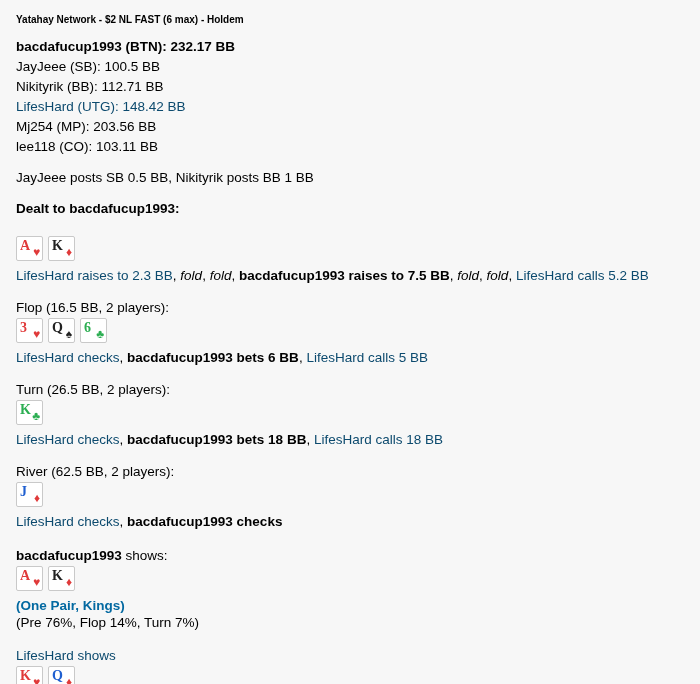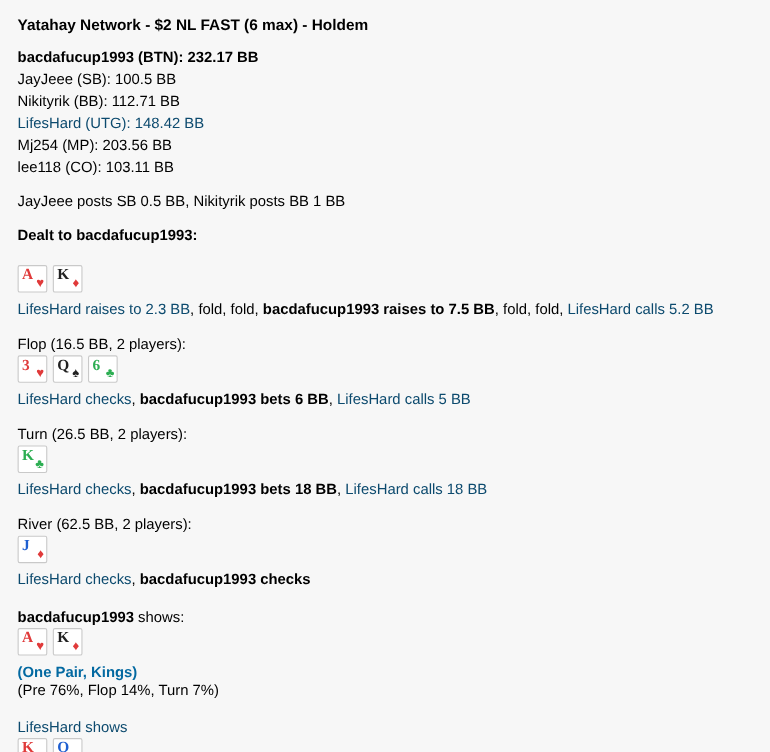--- a/index.html
+++ b/index.html
@@ -20,40 +20,41 @@
     min-height: 684px;
     background: #f7f7f7;
     padding: 14px 0 0 0;
     box-sizing: border-box;
   }
   .wrap {
     padding: 0 16px;
   }
   .title {
     font-weight: bold;
-    font-size: 14px;
+    font-size: 10px;
     margin-bottom: 13px;
   }
   .line {
     margin: 0 0 3px 0;
     line-height: 17px;
   }
   .block-gap {
     height: 11px;
   }
   .hero {
     font-weight: bold;
   }
   .green {
     color: #0c4a6e;
   }
   .bold {
     font-weight: bold;
   }
   .ital {
+    font-style: italic;
   }
   .section-head {
     margin: 0 0 19px 0;
     line-height: 17px;
   }
   .cards {
     display: flex;
     gap: 5px;
     margin: 2px 0 6px 0;
   }

